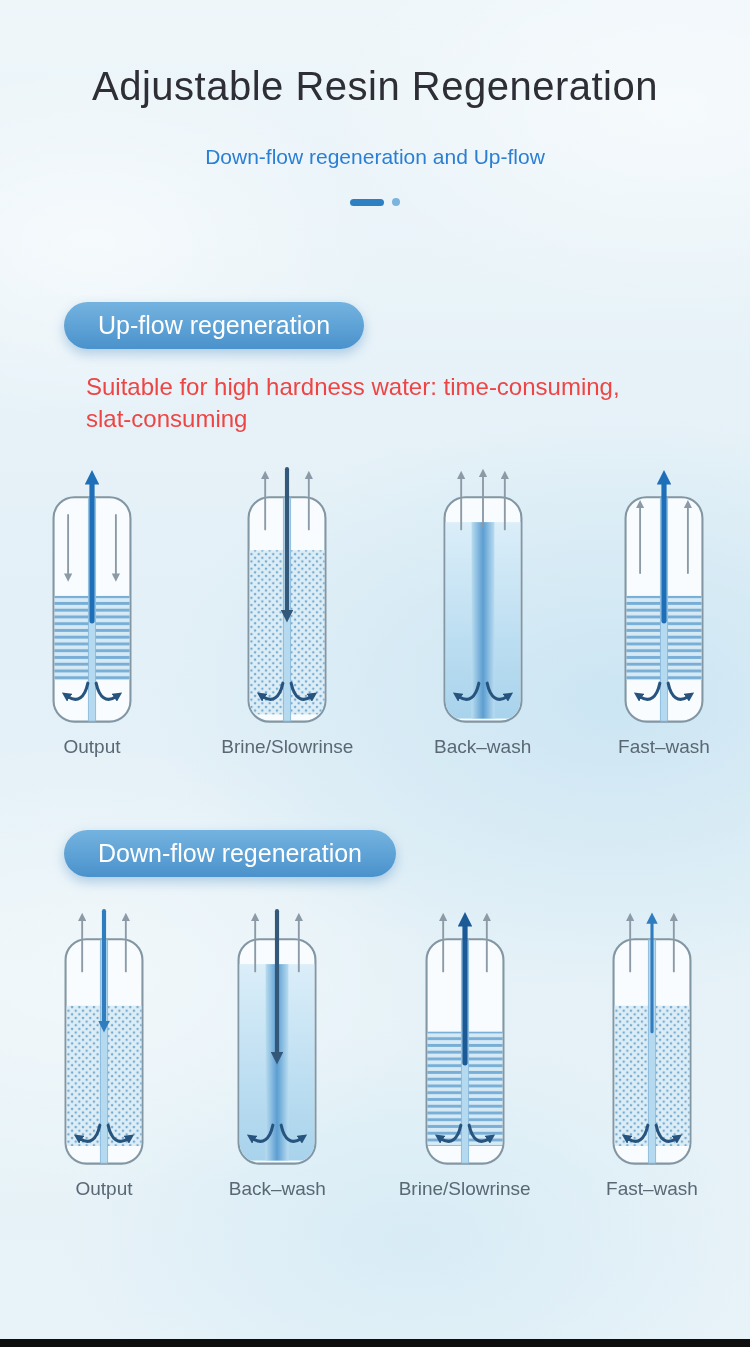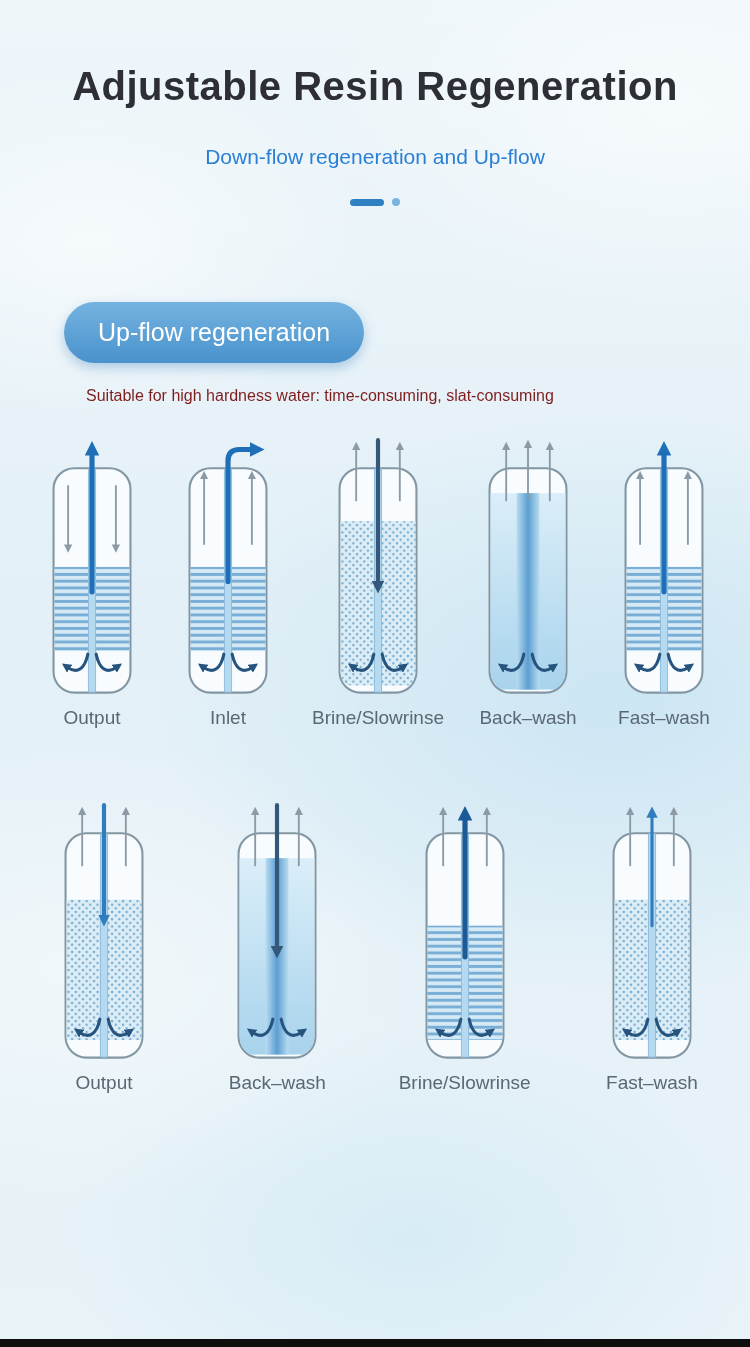--- a/index.html
+++ b/index.html
@@ -9,34 +9,34 @@
     background:
       radial-gradient(420px 260px at 12% 18%, rgba(255,255,255,.55), rgba(255,255,255,0) 70%),
       radial-gradient(520px 300px at 90% 8%, rgba(255,255,255,.5), rgba(255,255,255,0) 70%),
       radial-gradient(640px 400px at 82% 52%, rgba(198,227,242,.8), rgba(198,227,242,0) 72%),
       radial-gradient(540px 340px at 10% 72%, rgba(255,255,255,.45), rgba(255,255,255,0) 70%),
       radial-gradient(500px 300px at 55% 92%, rgba(205,231,244,.6), rgba(205,231,244,0) 70%),
       linear-gradient(180deg,#eef6fa 0%,#e3f0f7 45%,#e8f3f8 100%);
   }
   .page{width:750px;height:1347px;position:relative}
   header{padding-top:64px;text-align:center}
-  h1{font-size:40px;font-weight:700;color:#2e2e36;letter-spacing:.5px}
+  h1{font-size:40px;font-weight:400;color:#2e2e36;letter-spacing:.5px}
   .subtitle{margin-top:34px;font-size:21px;line-height:1.3;color:#2a7fd4}
   .divider{margin-top:28px;display:flex;justify-content:center;align-items:center;gap:8px}
   .divider .dash{width:34px;height:7px;border-radius:4px;background:#2f80c3;display:inline-block}
   .divider .dot{width:8px;height:8px;border-radius:50%;background:#7ab4de;display:inline-block}
   .flow-section{margin-top:96px}
   .flow-section.second{margin-top:72px}
   .pill{
-    display:inline-block;margin-left:64px;padding:16px 34px;
+    display:inline-block;margin-left:64px;padding:9px 34px;
     font-size:25px;color:#ffffff;border-radius:32px;
     background:linear-gradient(180deg,#74b3e0,#4a92cc);
     box-shadow:0 5px 12px rgba(60,130,190,.35);
   }
-  .desc{margin:22px 0 0 86px;font-size:16px;line-height:1.32;color:#7f1d1d;max-width:545px}
+  .desc{margin:22px 0 0 86px;font-size:24px;line-height:1.32;color:#ef4444;max-width:545px}
   .tanks-row{display:flex;justify-content:space-between;align-items:flex-start;margin:30px 34px 0 40px}
   .tanks-row.four{margin:30px 46px 0 52px}
   figure.tank{display:flex;flex-direction:column;align-items:center}
   .tank-label{margin-top:5px;font-size:19px;color:#5a6874;white-space:nowrap}
   .bottom-bar{position:absolute;left:0;bottom:0;width:750px;height:8px;background:#0e0e0e}
   .hidden-defs{position:absolute;width:0;height:0}
 </style>
 </head>
 <body>
 
@@ -113,35 +113,20 @@
             <line x1="50" y1="150" x2="50" y2="16" stroke="#1e6fb8" stroke-width="5" stroke-linecap="round" marker-end="url(#mk-blue)"></line>
             <path d="M46,210 C43,224 36,229 27,223" fill="none" stroke="#27547e" stroke-width="3" stroke-linecap="round" marker-end="url(#mk-dark)"></path>
             <path d="M54,210 C57,224 64,229 73,223" fill="none" stroke="#27547e" stroke-width="3" stroke-linecap="round" marker-end="url(#mk-dark)"></path>
           </svg>
           <figcaption class="tank-label">Output</figcaption>
         </figure>
         <figure class="tank">
           <svg viewBox="0 0 100 256" width="104" height="266" style="display:block">
             <rect x="13" y="31" width="74" height="216" rx="20" fill="#f8fcfe" stroke="#8296a3" stroke-width="2"></rect>
             <g clip-path="url(#tank-clip)">
-              <rect x="13" y="126" width="74" height="81" fill="url(#pat-stripes)"></rect>
-            </g>
-            <rect x="46.5" y="31.5" width="7" height="215" fill="#b5d9ee" stroke="#86b7da" stroke-width="0.8"></rect>
-            <line x1="27" y1="104" x2="27" y2="40" stroke="#8b9aa6" stroke-width="1.8" stroke-linecap="round" marker-end="url(#mk-gray)"></line>
-            <line x1="73" y1="104" x2="73" y2="40" stroke="#8b9aa6" stroke-width="1.8" stroke-linecap="round" marker-end="url(#mk-gray)"></line>
-            <path d="M50,140 L50,24 Q50,13 61,13 L74,13" fill="none" stroke="#1e6fb8" stroke-width="5" stroke-linecap="round" marker-end="url(#mk-blue)"></path>
-            <path d="M46,210 C43,224 36,229 27,223" fill="none" stroke="#27547e" stroke-width="3" stroke-linecap="round" marker-end="url(#mk-dark)"></path>
-            <path d="M54,210 C57,224 64,229 73,223" fill="none" stroke="#27547e" stroke-width="3" stroke-linecap="round" marker-end="url(#mk-dark)"></path>
-          </svg>
-          <figcaption class="tank-label">Inlet</figcaption>
-        </figure>
-        <figure class="tank">
-          <svg viewBox="0 0 100 256" width="104" height="266" style="display:block">
-            <rect x="13" y="31" width="74" height="216" rx="20" fill="#f8fcfe" stroke="#8296a3" stroke-width="2"></rect>
-            <g clip-path="url(#tank-clip)">
               <rect x="13" y="82" width="74" height="158" fill="url(#pat-dots)"></rect>
             </g>
             <rect x="46.5" y="31.5" width="7" height="215" fill="#b5d9ee" stroke="#86b7da" stroke-width="0.8"></rect>
             <line x1="29" y1="62" x2="29" y2="12" stroke="#8b9aa6" stroke-width="1.8" stroke-linecap="round" marker-end="url(#mk-gray)"></line>
             <line x1="71" y1="62" x2="71" y2="12" stroke="#8b9aa6" stroke-width="1.8" stroke-linecap="round" marker-end="url(#mk-gray)"></line>
             <line x1="50" y1="4" x2="50" y2="142" stroke="#33587a" stroke-width="4" stroke-linecap="round" marker-end="url(#mk-navy)"></line>
             <path d="M46,210 C43,224 36,229 27,223" fill="none" stroke="#27547e" stroke-width="3" stroke-linecap="round" marker-end="url(#mk-dark)"></path>
             <path d="M54,210 C57,224 64,229 73,223" fill="none" stroke="#27547e" stroke-width="3" stroke-linecap="round" marker-end="url(#mk-dark)"></path>
           </svg>
           <figcaption class="tank-label">Brine/Slowrinse</figcaption>
@@ -173,20 +158,21 @@
             <line x1="50" y1="150" x2="50" y2="16" stroke="#1e6fb8" stroke-width="5" stroke-linecap="round" marker-end="url(#mk-blue)"></line>
             <path d="M46,210 C43,224 36,229 27,223" fill="none" stroke="#27547e" stroke-width="3" stroke-linecap="round" marker-end="url(#mk-dark)"></path>
             <path d="M54,210 C57,224 64,229 73,223" fill="none" stroke="#27547e" stroke-width="3" stroke-linecap="round" marker-end="url(#mk-dark)"></path>
           </svg>
           <figcaption class="tank-label">Fast–wash</figcaption>
         </figure>
       </div>
   </section>
 
   <section class="flow-section second">
+    <div class="pill">Down-flow regeneration</div>
     <div class="tanks-row four" id="row-downflow">
         <figure class="tank">
           <svg viewBox="0 0 100 256" width="104" height="266" style="display:block">
             <rect x="13" y="31" width="74" height="216" rx="20" fill="#f8fcfe" stroke="#8296a3" stroke-width="2"></rect>
             <g clip-path="url(#tank-clip)">
               <rect x="13" y="95" width="74" height="135" fill="url(#pat-dots)"></rect>
             </g>
             <rect x="46.5" y="31.5" width="7" height="215" fill="#b5d9ee" stroke="#86b7da" stroke-width="0.8"></rect>
             <line x1="29" y1="62" x2="29" y2="12" stroke="#8b9aa6" stroke-width="1.8" stroke-linecap="round" marker-end="url(#mk-gray)"></line>
             <line x1="71" y1="62" x2="71" y2="12" stroke="#8b9aa6" stroke-width="1.8" stroke-linecap="round" marker-end="url(#mk-gray)"></line>

